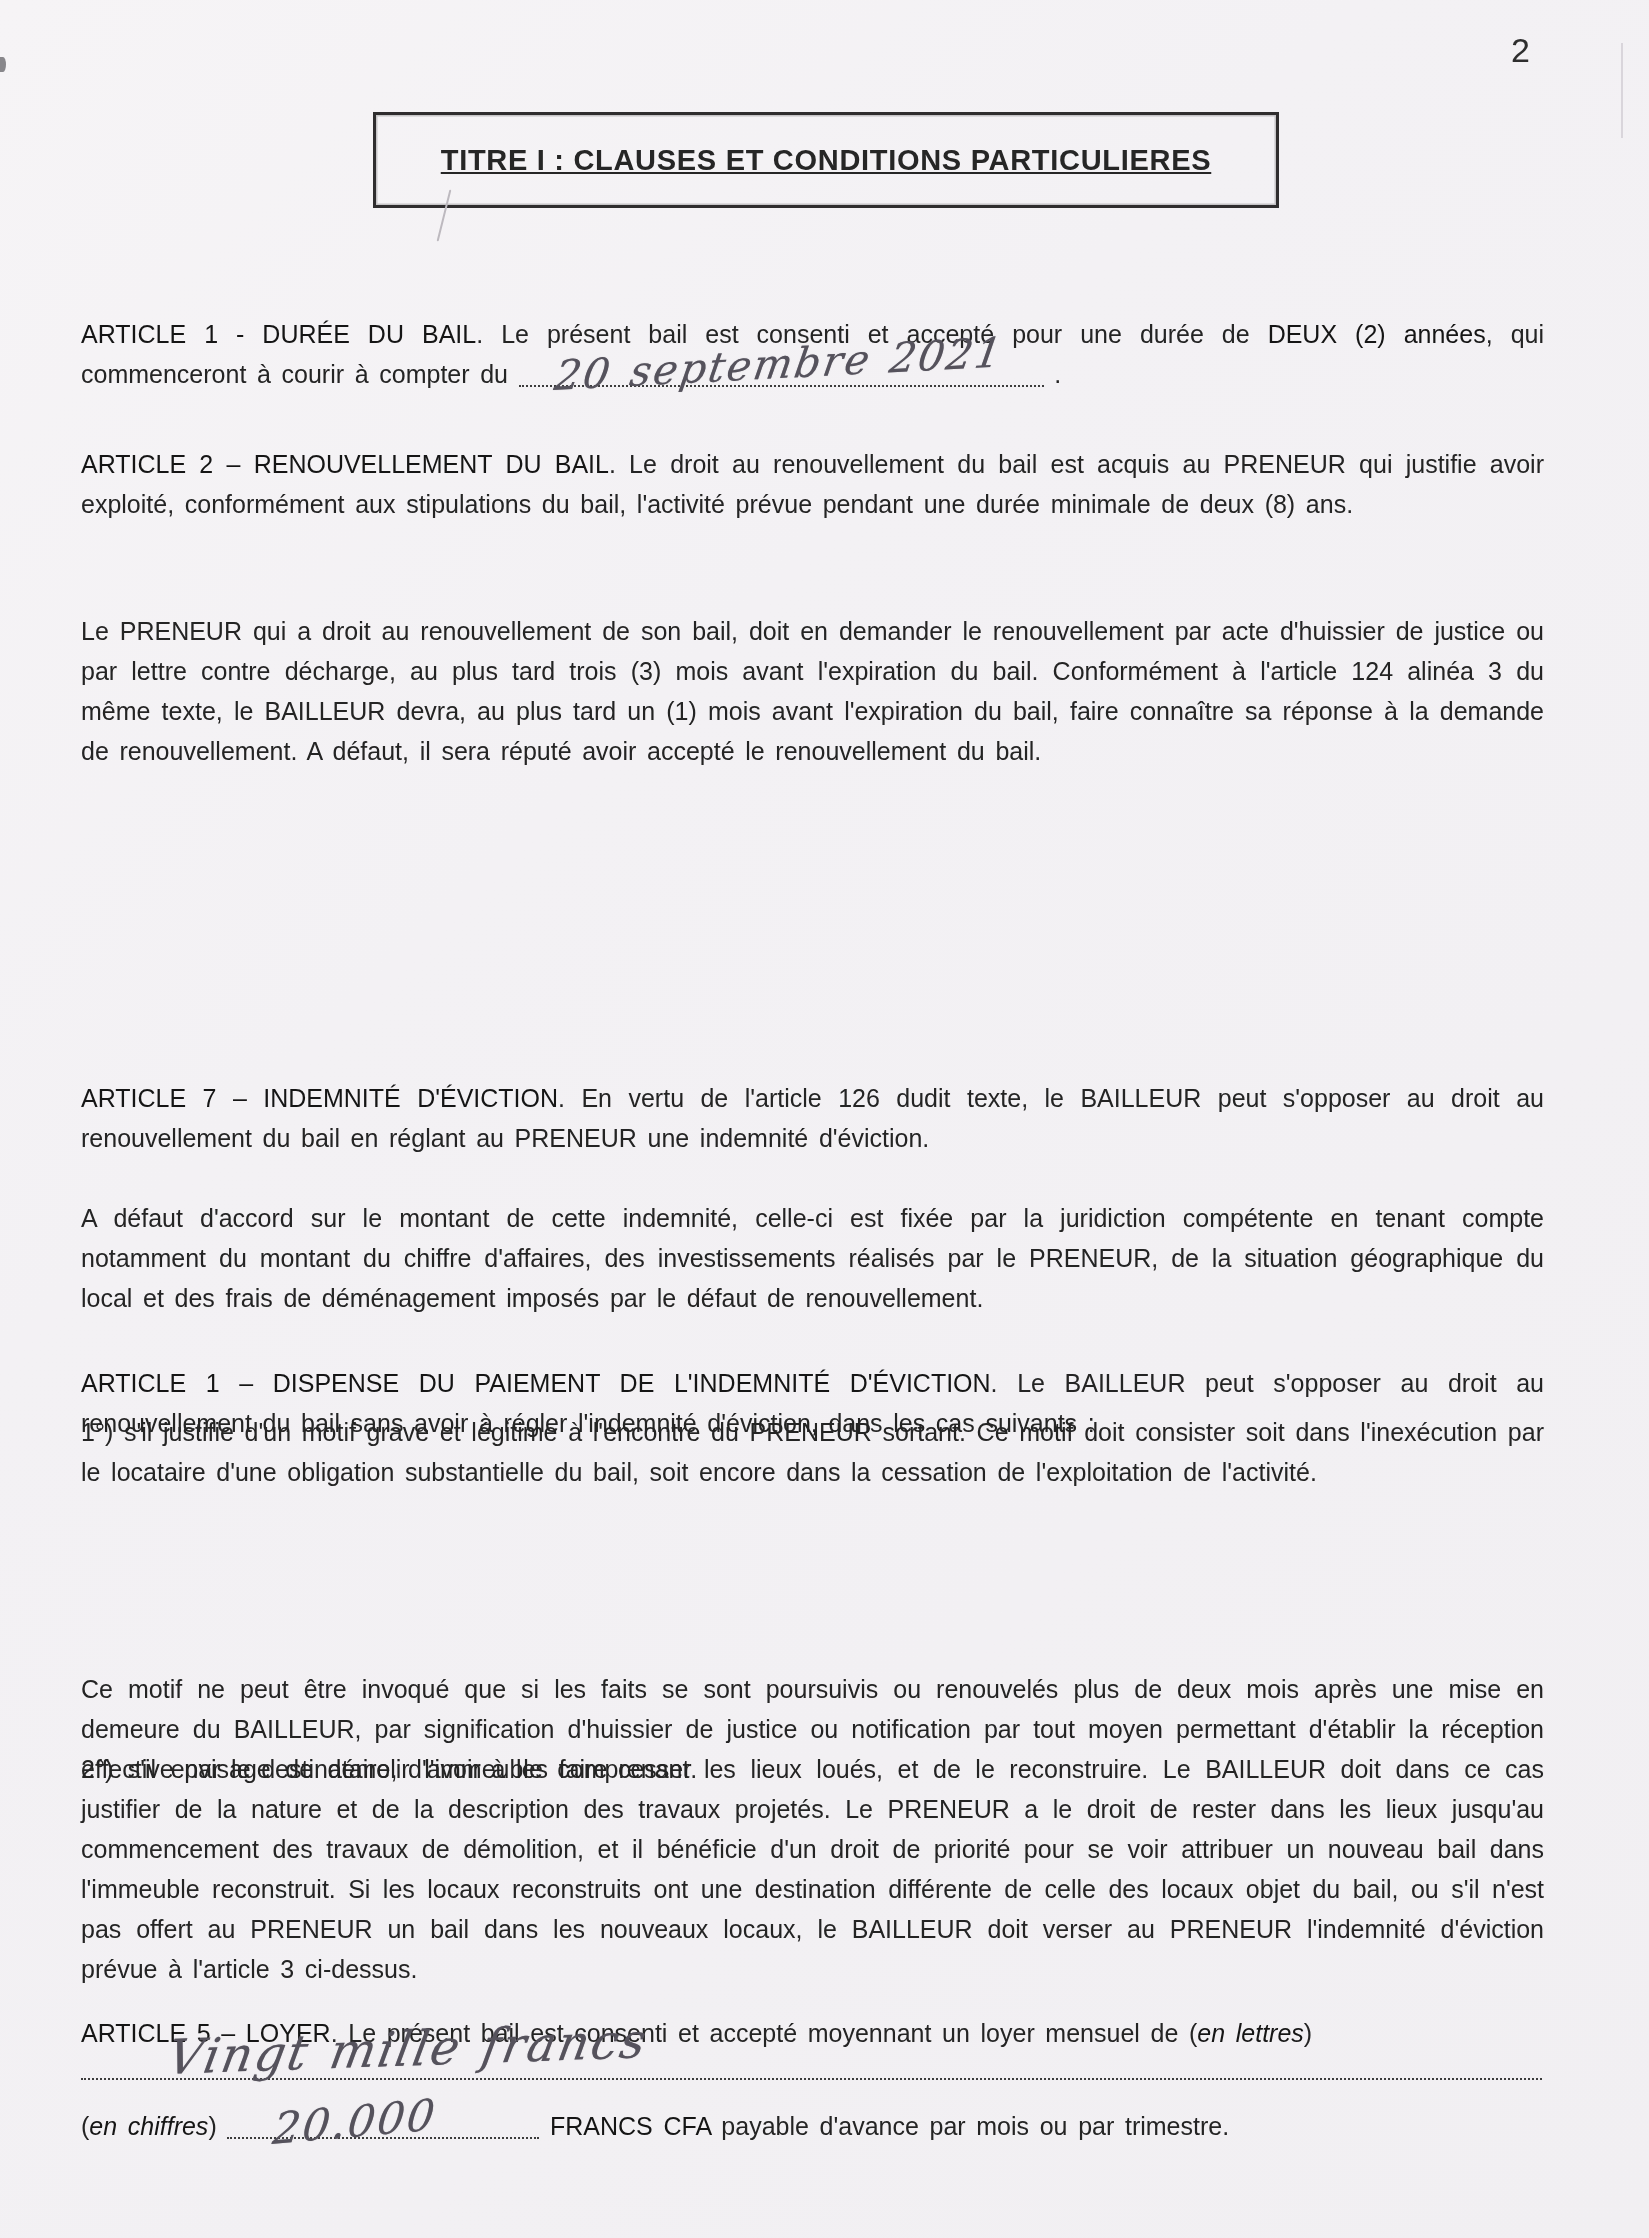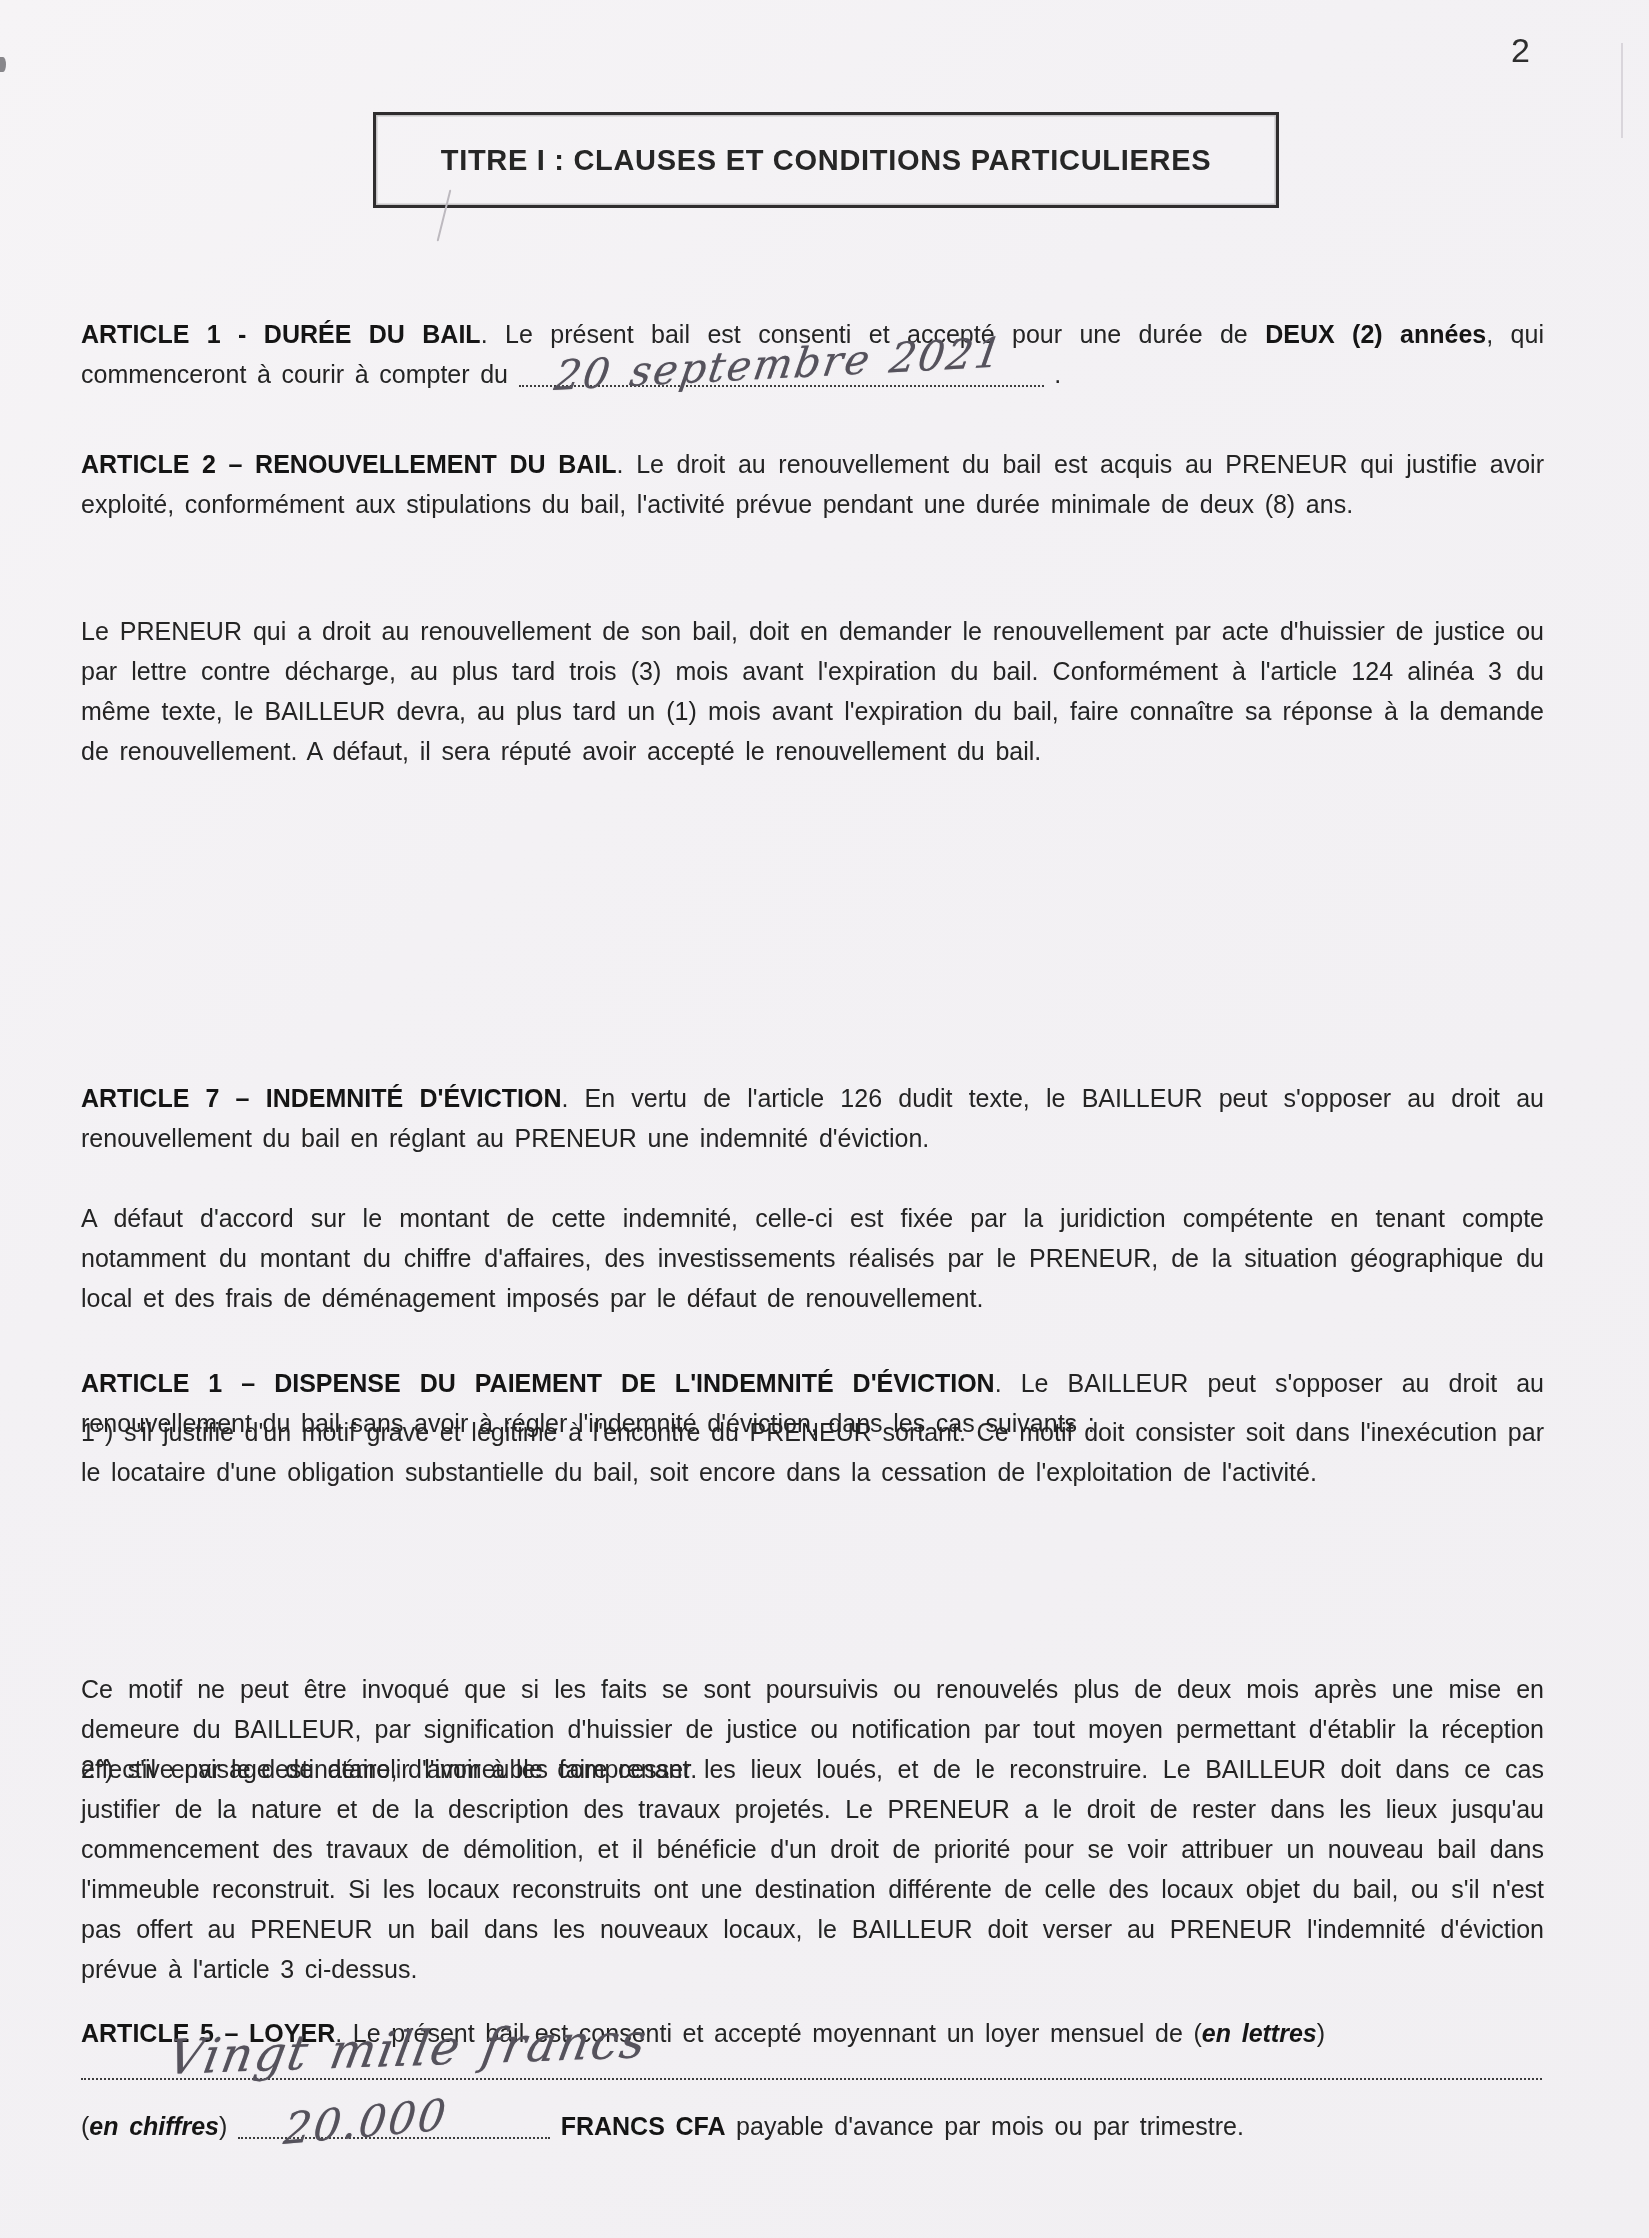--- a/index.html
+++ b/index.html
@@ -16,28 +16,29 @@
   }
   .title-box{
     position:absolute;left:373px;top:112px;width:900px;height:90px;
     border:3.7px solid #2f2d2e;
     box-shadow:inset 0 0 0 1.5px rgba(60,58,60,.25);
     display:flex;align-items:center;justify-content:center;
   }
   .title-box .title-text{
     font-size:29px;font-weight:bold;color:#262626;letter-spacing:0.7px;
     white-space:nowrap;
+    text-decoration:underline;
   }
   .doc-body{position:absolute;left:0;top:0;width:100%;height:100%;}
   .para{
     position:absolute;left:81px;width:1463px;
     font-size:25px;line-height:40px;color:#242424;
     text-align:justify;word-spacing:3.7px;
   }
-  .para .b{font-weight:bold;color:#151515;}
+  .para .b{font-weight:normal;color:#151515;}
   .para .i{font-style:italic;margin-top:18px;}
   .para.serif-italic{
     font-family:"Liberation Serif",serif;
     font-weight:bold;font-style:italic;
     font-size:28px;line-height:44px;word-spacing:7.3px;color:#1c1c1c;
   }
   .dotfill{
     display:inline-block;position:relative;
     height:26.4px;vertical-align:-4.4px;
     border-bottom:2.9px dotted #3c3c3c;

